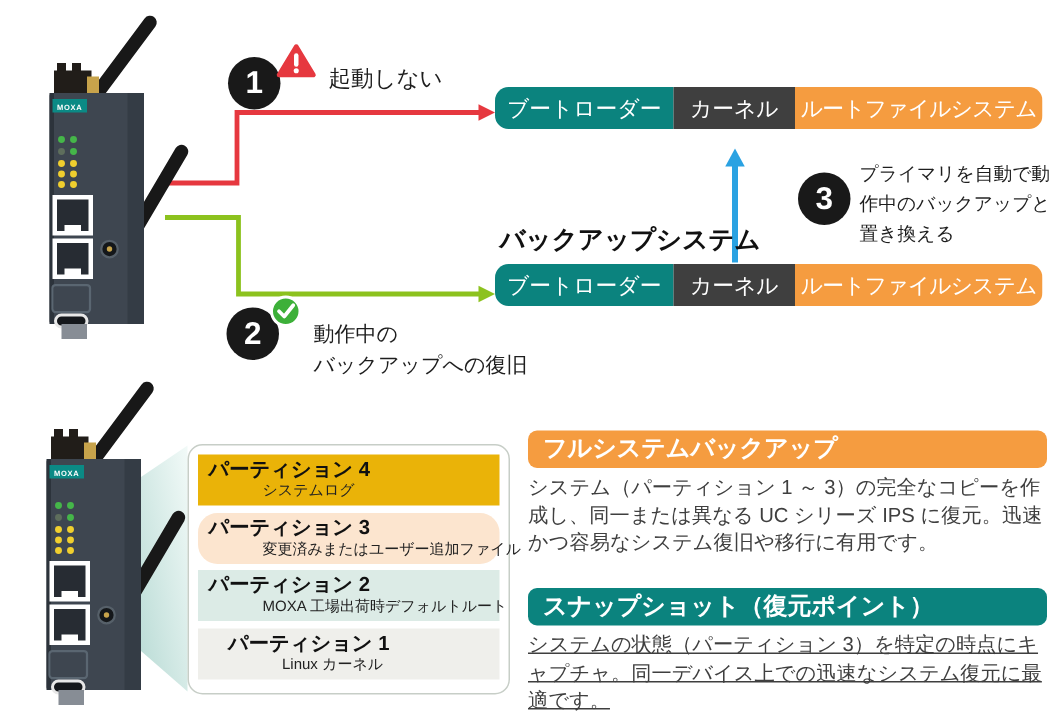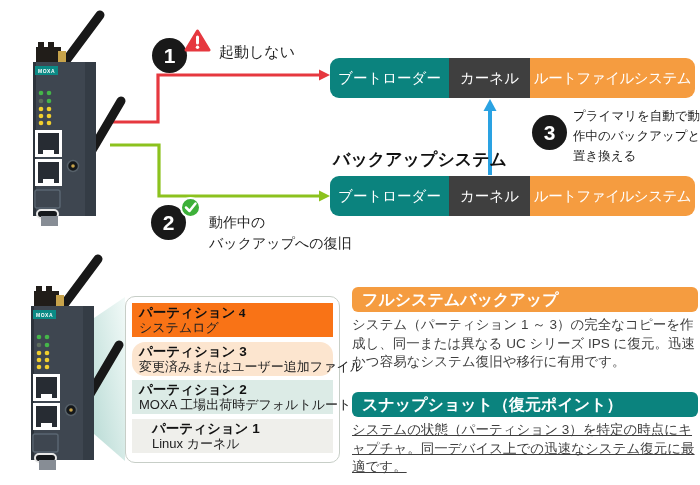--- a/index.html
+++ b/index.html
@@ -5,21 +5,21 @@
   * { margin:0; padding:0; box-sizing:border-box; }
   body { background:#ffffff; font-family:"Liberation Sans","DejaVu Sans",sans-serif; }
   .stage { position:relative; width:700px; height:485px; background:#ffffff; overflow:hidden; }
 
   .overlay { position:absolute; left:0; top:0; z-index:1; }
   .device { position:absolute; z-index:3; }
   #device1 { left:28px; top:6px; }
   #device2 { left:26px; top:250px; }
 
   
-  .sysbar { position:absolute; left:330px; width:365px; height:40px; display:flex;
+  .sysbar { position:absolute; left:330px; width:365px; height:28px; display:flex;
             border-radius:9px; overflow:hidden; z-index:2; }
   #bar-primary { top:58px; }
   #bar-backup  { top:176px; }
   .seg { display:flex; align-items:center; justify-content:center;
          color:#ffffff; font-size:14.5px; white-space:nowrap; }
   .seg-boot   { width:119px; }
   .seg-kernel { width:81px; }
   .seg-rootfs { width:165px; letter-spacing:-0.5px; }
 
   .backup-label { position:absolute; left:333px; top:148px; font-size:17px; font-weight:bold;
@@ -41,21 +41,21 @@
   #step2-label { left:209px; top:212px; font-size:14px; line-height:21px; }
   #step3-label { left:573px; top:106px; width:132px; font-size:12.5px; line-height:20px; }
 
   
   .part-box { position:absolute; left:125px; top:296px; width:215px; height:167px;
               background:#ffffff; border:1.5px solid #c7cec7; border-radius:10px;
               padding:6px; z-index:2; }
   .part-row { width:100%; height:34px; margin-bottom:4.5px; padding:2px 0 0 7px; }
   .part-row:last-child { margin-bottom:0; }
   .part-title { font-size:13.5px; font-weight:bold; color:#111111; line-height:15px; }
-  .part-desc  { font-size:13px; color:#222222; line-height:15px; white-space:nowrap; }
+  .part-desc  { font-size:10px; color:#222222; line-height:15px; white-space:nowrap;margin-left:36px; }
 
   
   .sec-header { position:absolute; left:352px; width:346px; height:25px; border-radius:6px;
                 color:#ffffff; font-size:16px; font-weight:bold; line-height:26px;
                 padding-left:10px; z-index:2; white-space:nowrap; }
   #sec1-header { top:287px; }
   #sec2-header { top:392px; }
   .sec-body { position:absolute; left:352px; width:347px; font-size:13.5px; line-height:18.5px;
               color:#3f3f3f; z-index:2; }
   #sec1-body { top:316px; }
@@ -162,21 +162,21 @@
   </svg>
   <div id="step2-label" class="step-label">
     <div>動作中の</div>
     <div>バックアップへの復旧</div>
   </div>
 
   <div id="step3-num" class="stepnum">3</div>
   <div id="step3-label" class="step-label">プライマリを自動で動作中のバックアップと置き換える</div>
 
   <div class="part-box">
-    <div class="part-row" style="background-color: #f97316; font-family: Liberation Serif, serif;">
+    <div class="part-row" style="background-color: #eab308;">
       <div class="part-title">パーティション 4</div>
       <div class="part-desc">システムログ</div>
     </div>
     <div class="part-row" style="background-color: rgb(252, 229, 207); border-radius: 13px;">
       <div class="part-title">パーティション 3</div>
       <div class="part-desc">変更済みまたはユーザー追加ファイル</div>
     </div>
     <div class="part-row" style="background-color: rgb(220, 235, 230);">
       <div class="part-title">パーティション 2</div>
       <div class="part-desc">MOXA 工場出荷時デフォルトルート</div>

